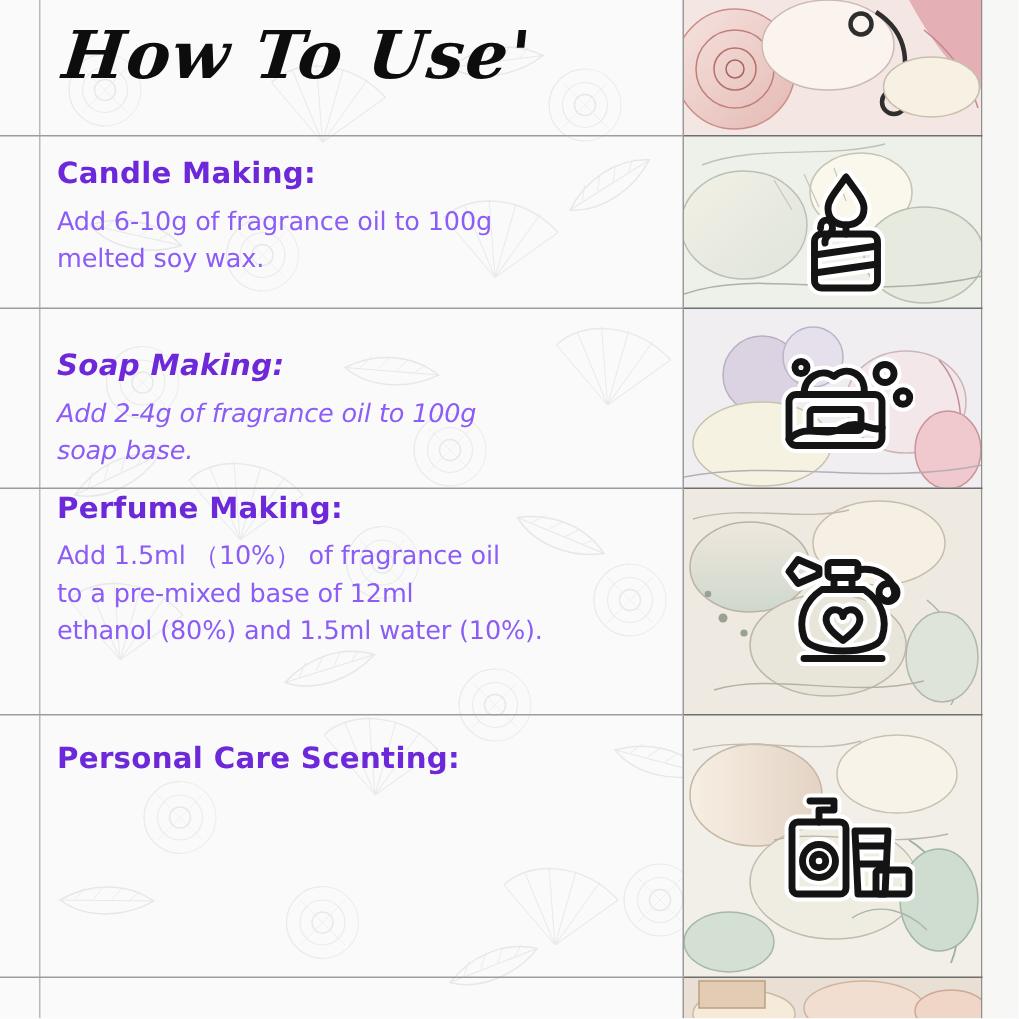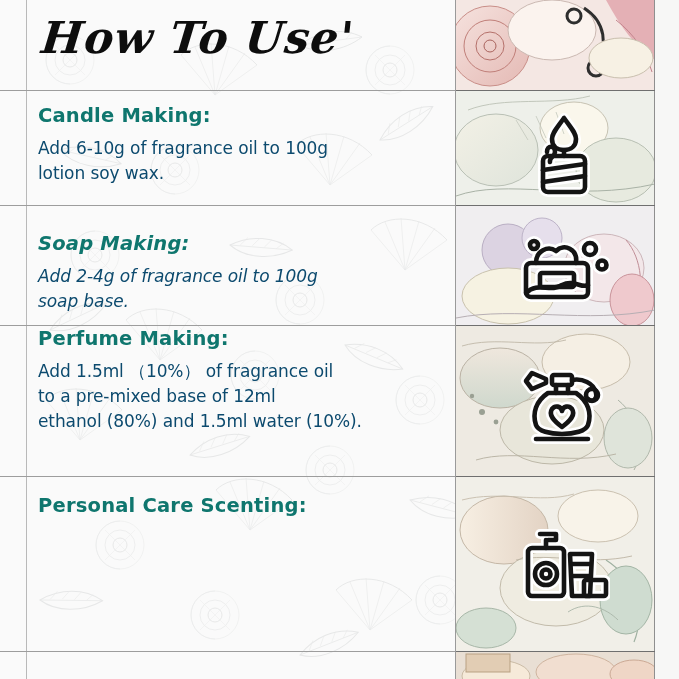--- a/index.html
+++ b/index.html
@@ -56,30 +56,30 @@
 
   
   .section{
     position:absolute;left:38px;width:412px;
   }
   .sec-head{
     font-family:"DejaVu Sans", sans-serif;
     font-weight:700;
     font-size:19.5px;
     letter-spacing:.2px;
-    color:#0f766e;
+    color:#6d28d9;
     margin:0 0 9px 0;
     white-space:nowrap;
   }
   .sec-body{
     font-family:"DejaVu Sans", sans-serif;
     font-weight:400;
     font-size:17px;
     line-height:25px;
-    color:#0c4a6e;
+    color:#8b5cf6;
     margin:0;
     letter-spacing:-0.1px;
   }
   .sec-body .ln{display:block;white-space:nowrap;}
 
   
   .right-band{
     position:absolute;left:456px;top:0;width:199px;height:679px;
     overflow:hidden;
   }
@@ -176,21 +176,21 @@
     <div class="hrule" style="top:90px;"></div>
     <div class="hrule" style="top:205px;"></div>
     <div class="hrule" style="top:325px;"></div>
     <div class="hrule" style="top:476px;"></div>
     <div class="hrule" style="top:651px;"></div>
 
     <div class="section" style="top:104px;">
       <p class="sec-head">Candle Making:</p>
       <p class="sec-body">
         <span class="ln">Add 6-10g of fragrance oil to 100g</span>
-        <span class="ln">lotion soy wax.</span>
+        <span class="ln">melted soy wax.</span>
       </p>
     </div>
 
     <div class="section" style="top:232px;font-style:italic;">
       <p class="sec-head">Soap Making:</p>
       <p class="sec-body">
         <span class="ln">Add 2-4g of fragrance oil to 100g</span>
         <span class="ln">soap base.</span>
       </p>
     </div>

